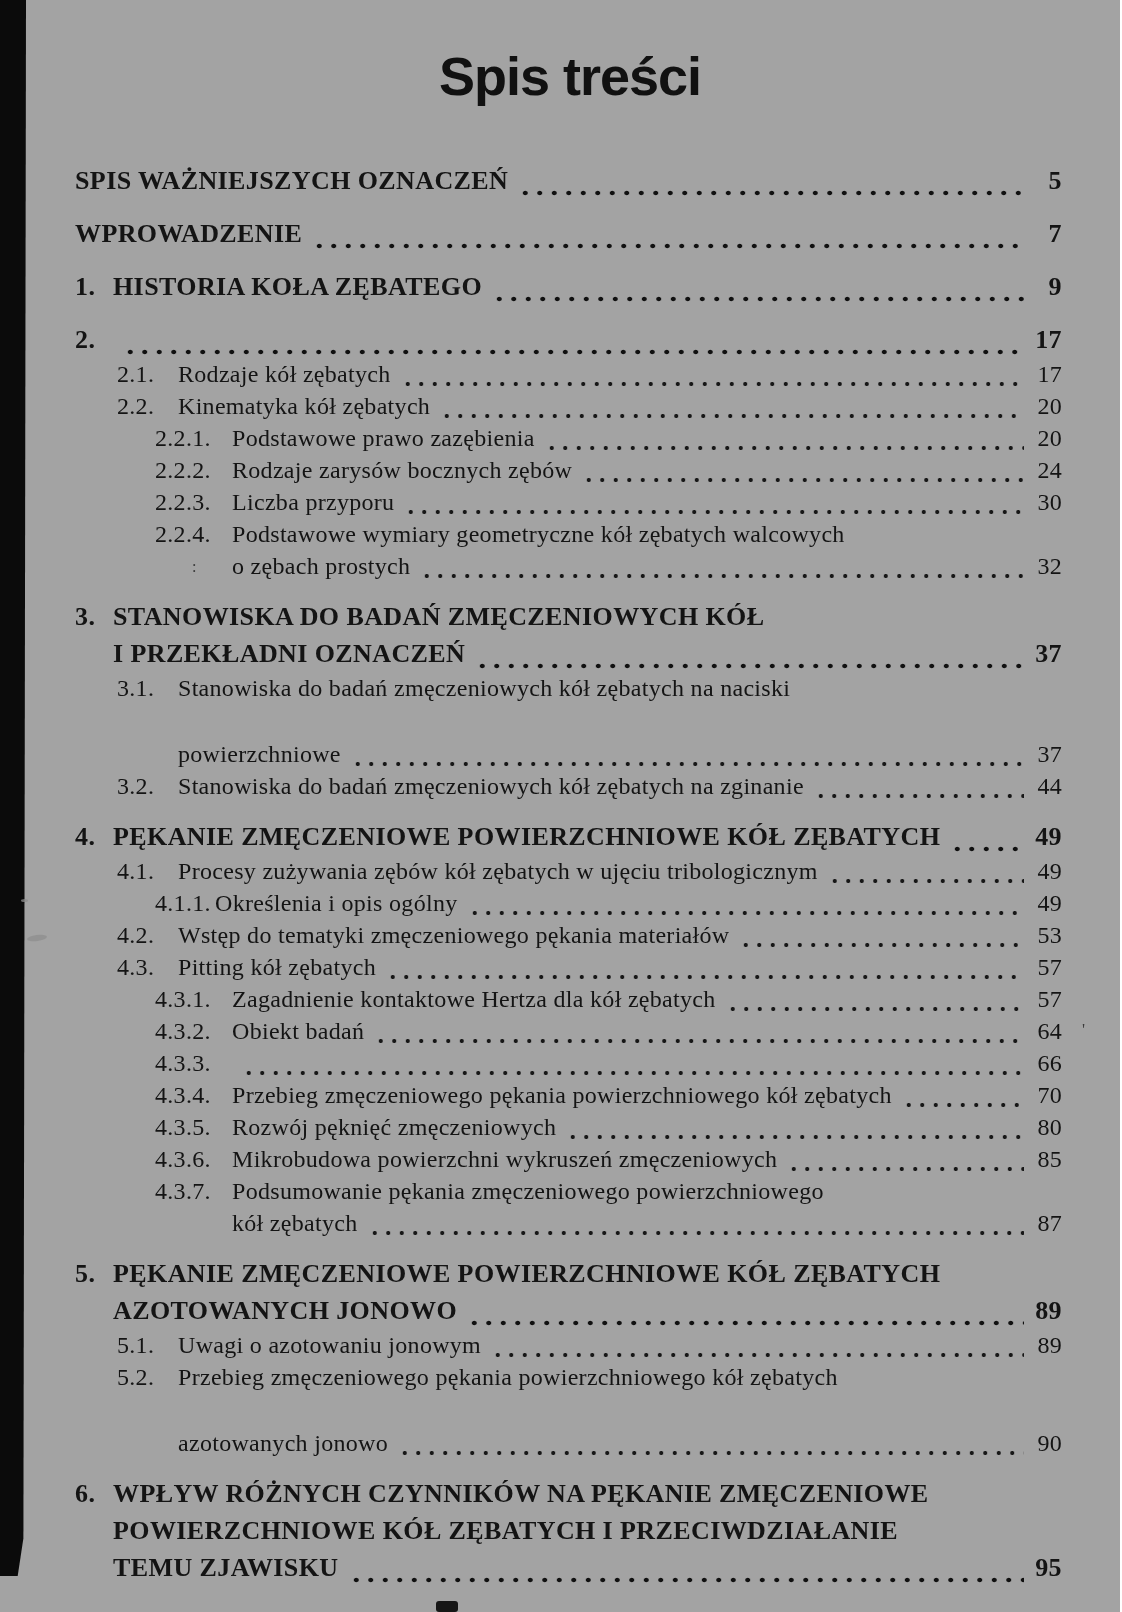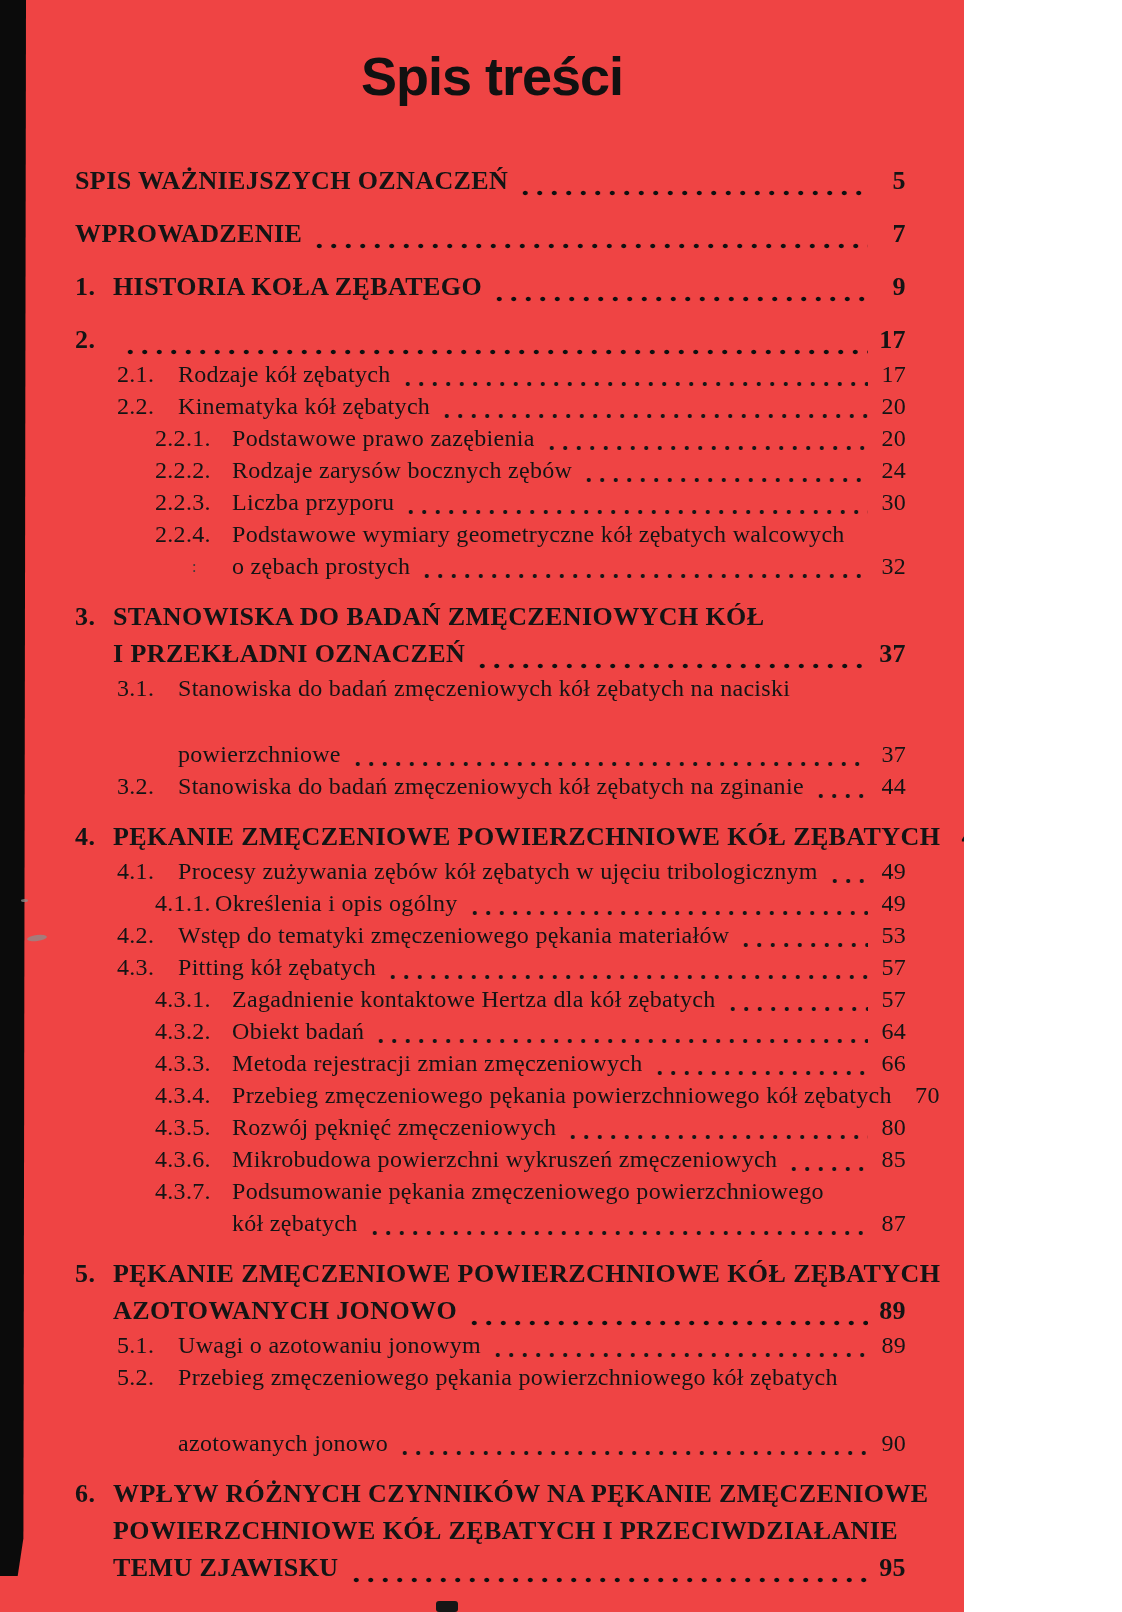--- a/index.html
+++ b/index.html
@@ -1,19 +1,19 @@
 <!DOCTYPE html>
 <html><head>
 <meta charset="utf-8">
 <style>
   html,body { margin:0; padding:0; background:#ffffff; }
   .page {
     position:relative;
-    width:964px; height:1612px;
-    background:#ef4444;
+    width:1120px; height:1612px;
+    background:#a3a3a3;
     overflow:hidden;
     color:#141414;
     font-family:"Liberation Serif","DejaVu Serif",serif;
   }
   .title {
     margin:46px 0 56px;
     font-family:"Liberation Sans","DejaVu Sans",sans-serif;
     font-weight:bold;
     font-size:54px;
     line-height:60px;
@@ -242,21 +242,20 @@
         <div class="line">
           <span class="num">4.3.2.</span>
           <span class="lbl">Obiekt badań</span>
           <span class="dots"></span>
           <span class="pg">64</span>
         </div>
       </div>
       <div class="entry lvl2">
         <div class="line">
           <span class="num">4.3.3.</span>
-          <span class="lbl">Metoda rejestracji zmian zmęczeniowych</span>
           <span class="dots"></span>
           <span class="pg">66</span>
         </div>
       </div>
       <div class="entry lvl2">
         <div class="line">
           <span class="num">4.3.4.</span>
           <span class="lbl">Przebieg zmęczeniowego pękania powierzchniowego kół zębatych</span>
           <span class="dots"></span>
           <span class="pg">70</span>

